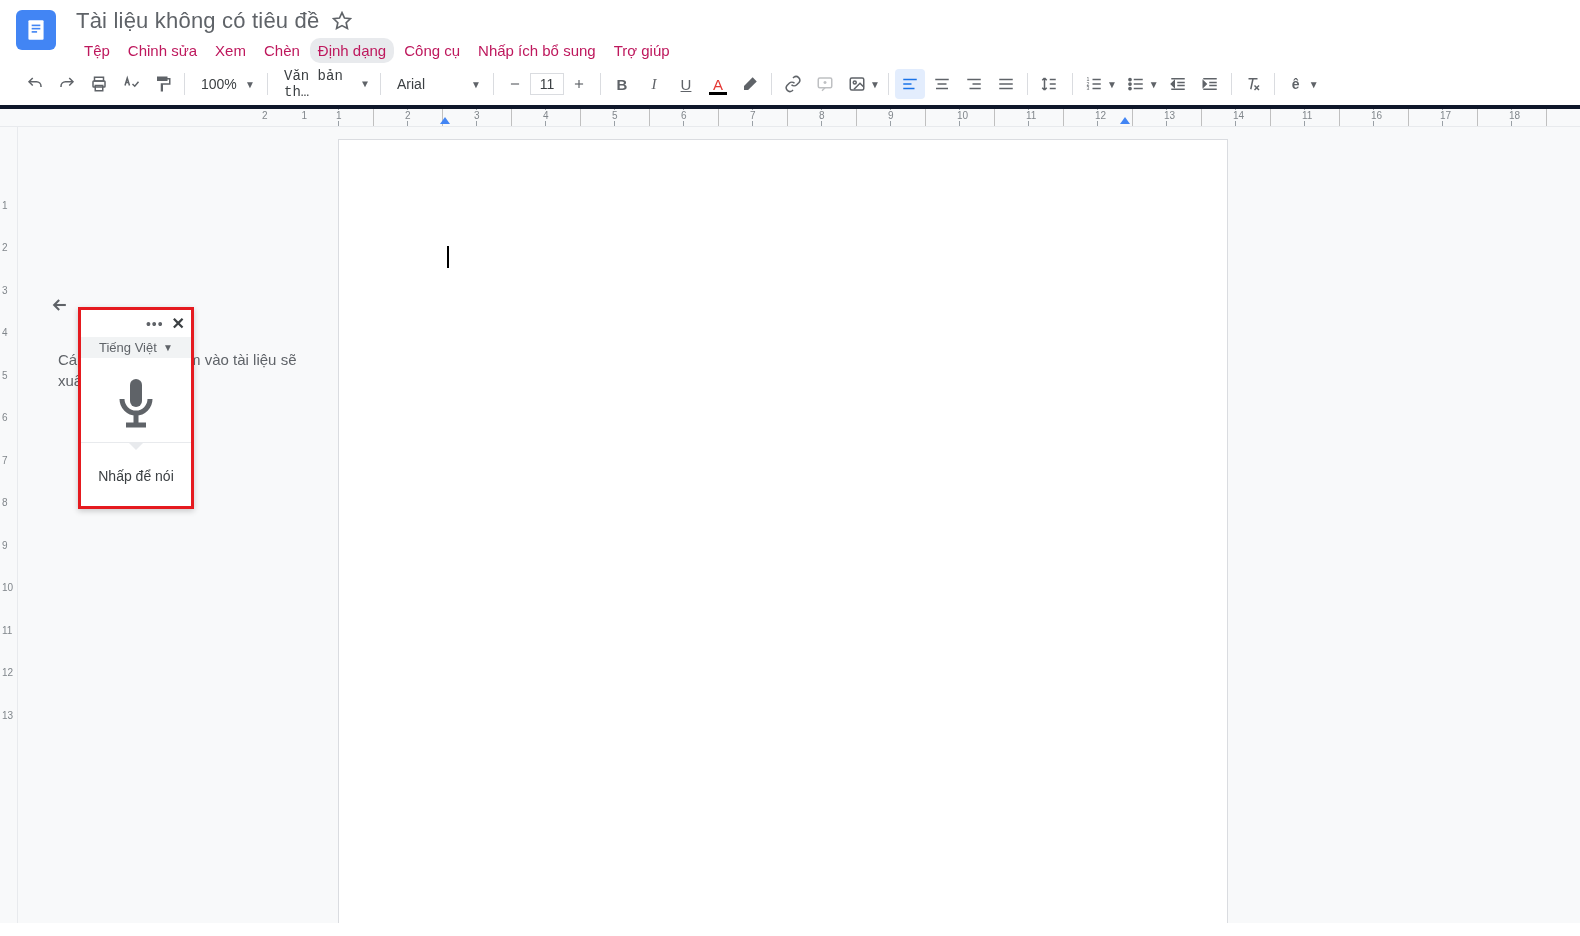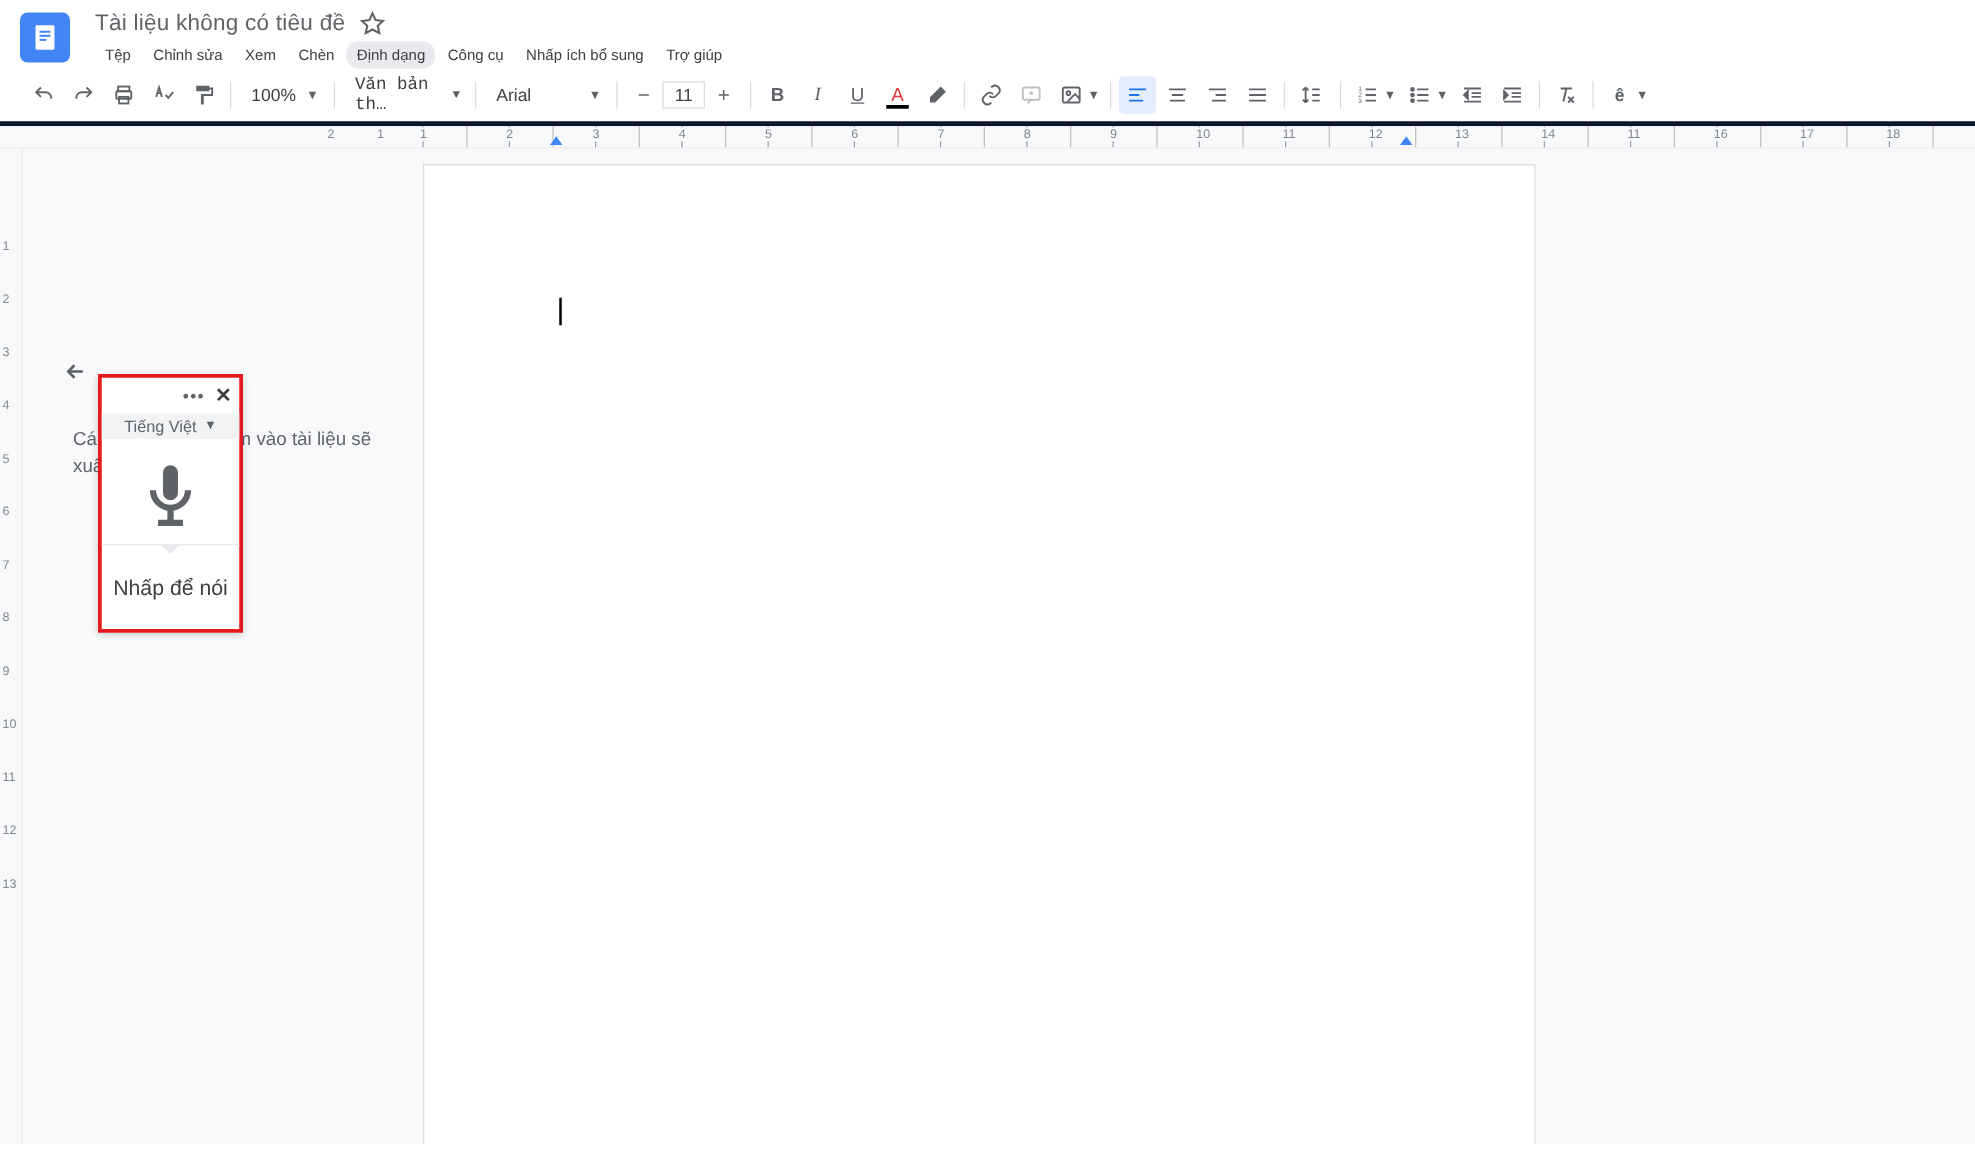--- a/index.html
+++ b/index.html
@@ -4,24 +4,24 @@
 <style>
   * { box-sizing: border-box; margin: 0; padding: 0; }
   body { font-family: Arial, sans-serif; font-size: 14px; color: #3c4043; background: #fff; user-select: none; overflow: hidden; }
   
   
   .header { display: flex; align-items: flex-start; padding: 8px 16px 0 16px; }
   .logo { width: 40px; height: 40px; background: #4285f4; border-radius: 6px; display: flex; align-items: center; justify-content: center; margin-right: 20px; margin-top: 2px;}
   .logo svg { width: 26px; height: 26px; }
   .header-main { flex: 1; }
   .title-row { display: flex; align-items: center; gap: 12px; margin-bottom: 2px; }
-  .title { font-size: 18px; color: #5f6368; letter-spacing: 0.2px; }
+  .title { font-size: 22px; color: #5f6368; letter-spacing: 0.2px; }
   .star { width: 20px; height: 20px; color: #5f6368; cursor: pointer; }
   .menubar { display: flex; gap: 2px; margin-top: 4px; }
-  .menubar-item { padding: 4px 8px; font-size: 12px; color: #404040; border-radius: 4px; cursor: pointer; }
+  .menubar-item { padding: 4px 8px; font-size: 15px; color: #be185d; border-radius: 4px; cursor: pointer; }
   .menubar-item.active { background: #e8eaed; border-radius: 10px; }
   
   
   .toolbar { display: flex; align-items: center; gap: 2px; padding: 4px 20px; border-bottom: 4px solid #0f172a; height: 46px; }
   .tbtn { width: 30px; height: 30px; display: flex; align-items: center; justify-content: center; border-radius: 4px; cursor: pointer; color: #5f6368; }
   .tbtn.active { background: #e3edfd; color: #1a73e8; }
   .tsep { width: 1px; height: 22px; background: #dadce0; margin: 0 4px; }
   .tselect { display: flex; align-items: center; padding: 0 6px 0 10px; height: 30px; border-radius: 4px; cursor: pointer; color: #3c4043; gap: 6px; }
   .zoom-sel { width: 70px; }
   .style-sel { width: 100px; font-family: Liberation Mono, monospace; }
@@ -60,21 +60,21 @@
   
   
   .voice-panel { position: absolute; left: 60px; top: 180px; width: 116px; background: #fff; border: 3px solid #e51a1f; box-shadow: 0 2px 6px rgba(0,0,0,0.2); z-index: 10; }
   .vp-head { display: flex; justify-content: flex-end; align-items: center; gap: 8px; padding: 4px 6px; }
   .vp-dots { color: #5f6368; cursor: pointer; font-size: 14px; letter-spacing: 1px; }
   .vp-close { color: #3c4043; cursor: pointer; font-size: 16px; font-weight: bold; }
   .vp-lang { display: flex; align-items: center; justify-content: space-between; background: #f1f3f4; padding: 3px 18px; font-size: 13px; cursor: pointer; color: #5f6368; }
   .vp-mic-wrap { padding: 16px 0 6px 0; display: flex; justify-content: center; border-bottom: 1px solid #e8eaed; }
   .vp-mic { color: #5f6368; cursor: pointer; }
   .vp-tri { width:0; height:0; border-left:8px solid transparent; border-right:8px solid transparent; border-top:8px solid #e8eaed; margin: -1px auto 0 auto; }
-  .vp-label { text-align: center; padding: 18px 4px 22px 4px; font-size: 17px; color: #3c4043; }
+  .vp-label { text-align: center; padding: 18px 4px 22px 4px; font-size: 14px; color: #3c4043; }
   
   svg { display: block; }
 </style>
 </head>
 <body>
 
 <div class="header">
   <div class="logo">
     <svg viewBox="0 0 24 24" fill="#fff">
         <rect x="5" y="3" width="14" height="18" rx="1"></rect>

